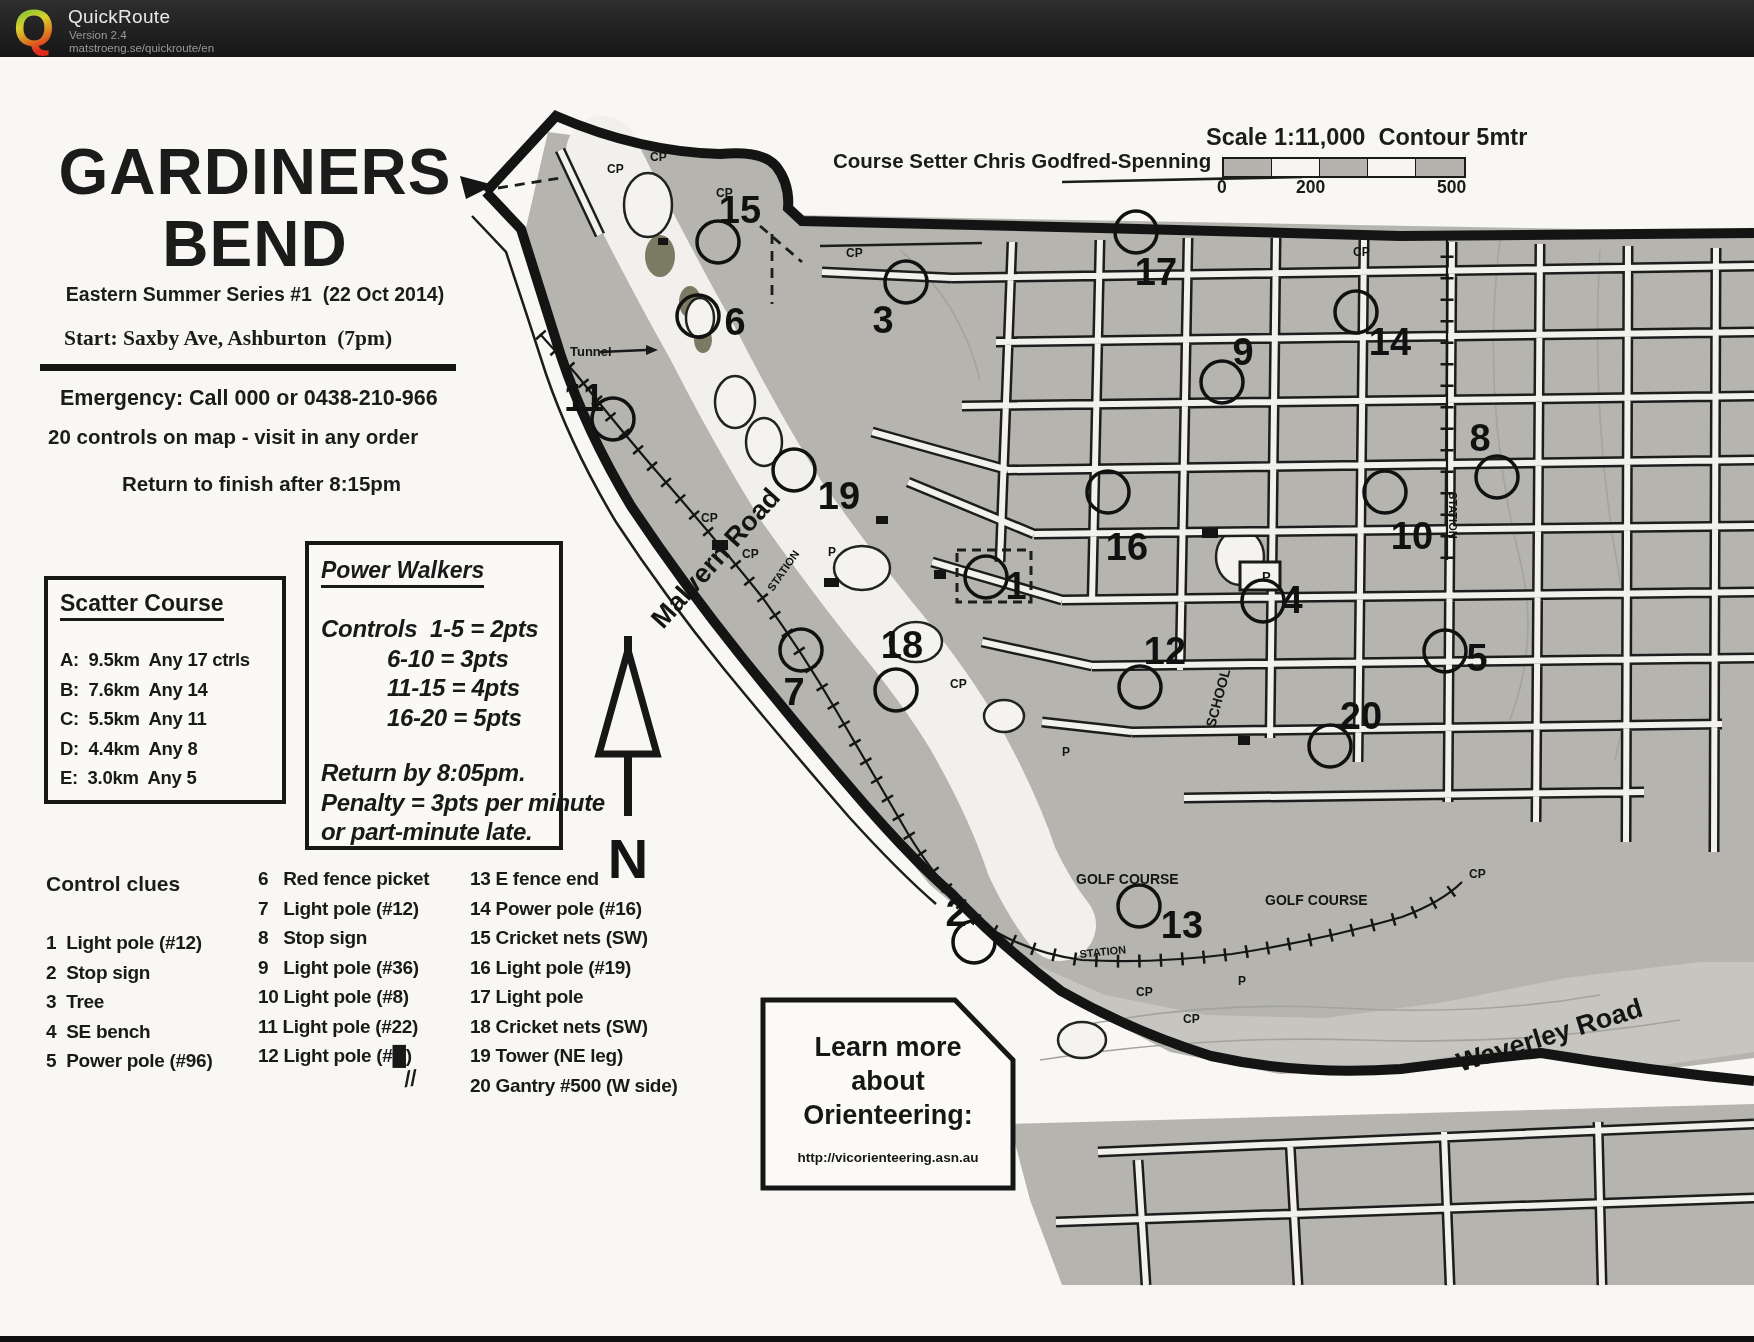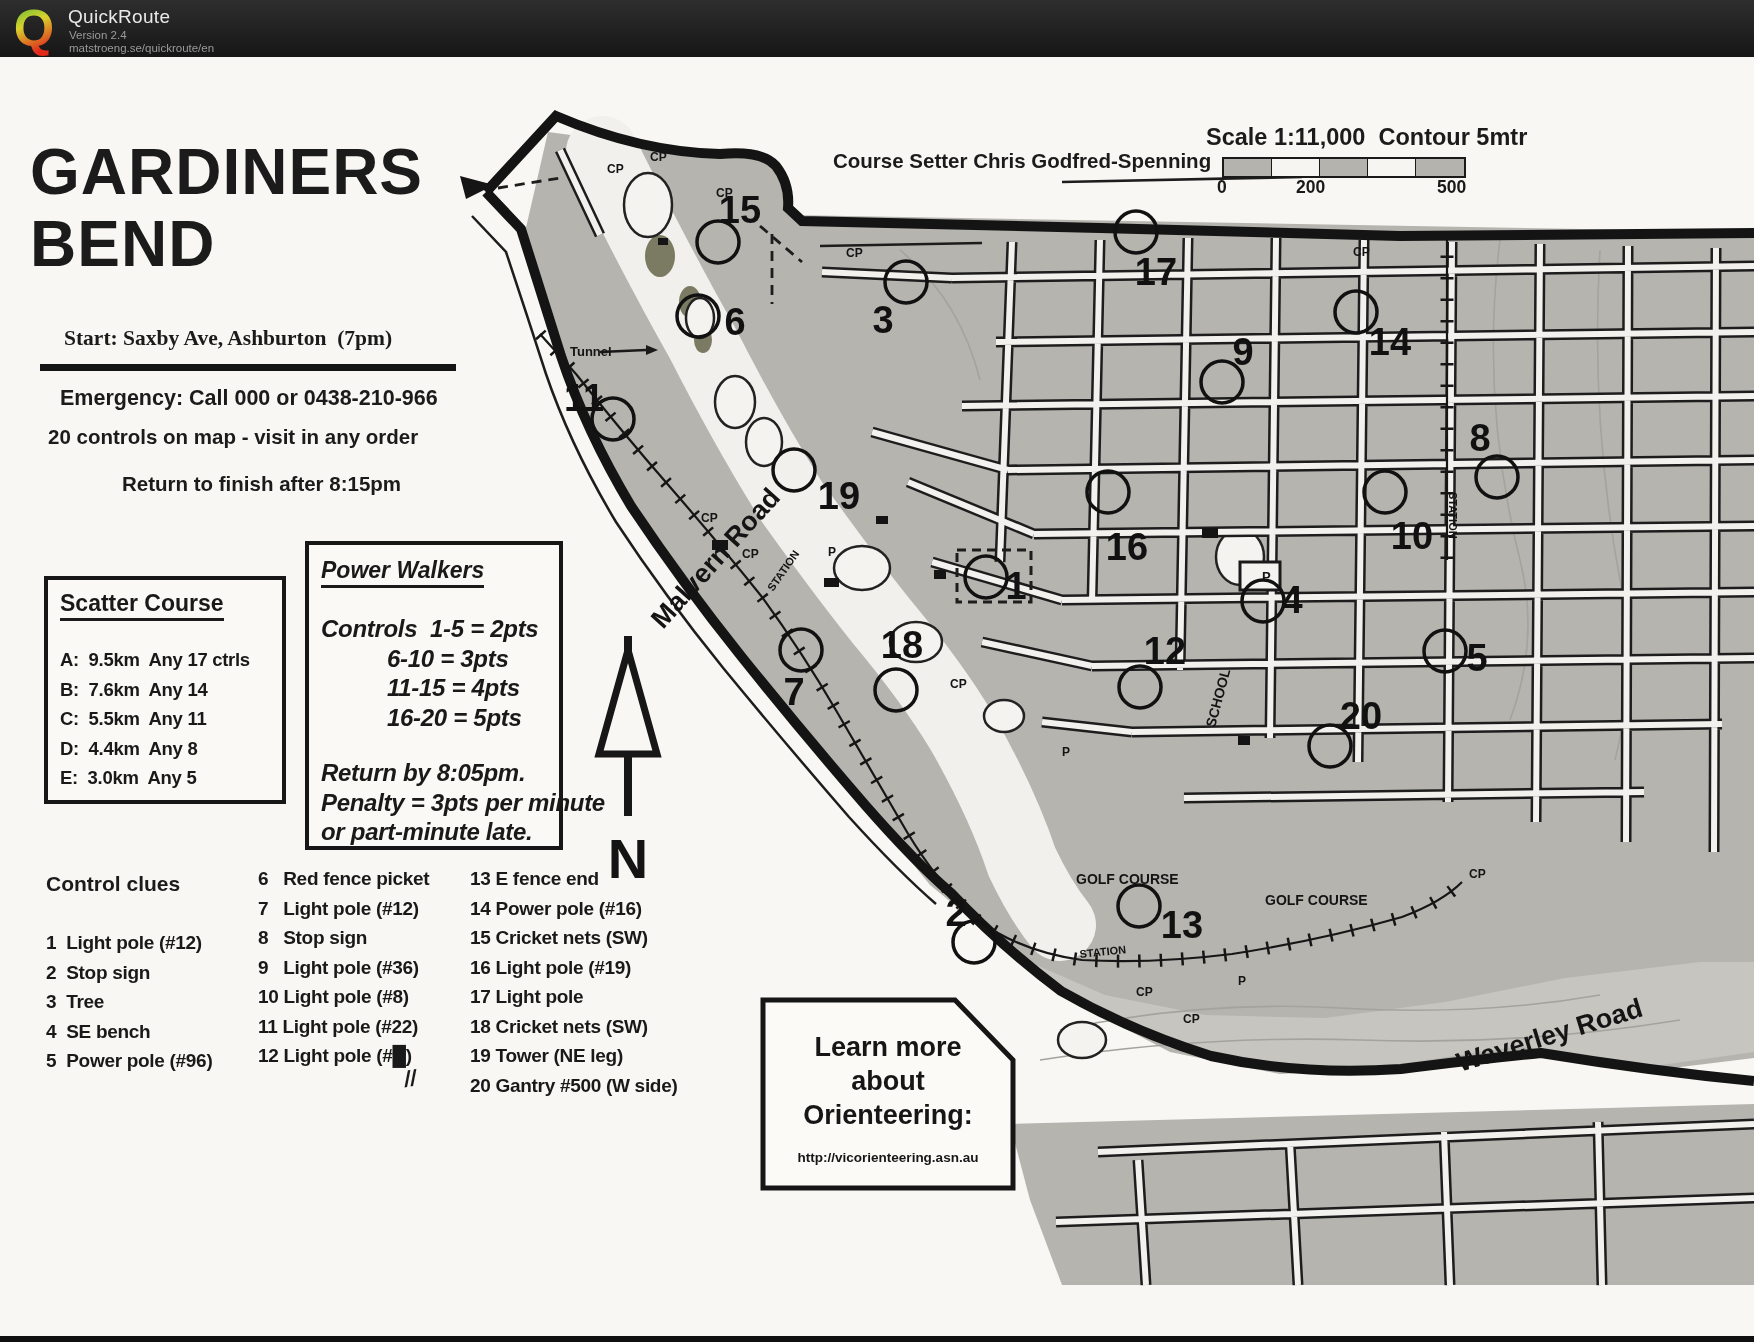--- a/index.html
+++ b/index.html
@@ -7,21 +7,21 @@
         font-family:"Liberation Sans",sans-serif;color:#191919;}
   
   .app-header{position:absolute;top:0;left:0;width:1754px;height:57px;
       background:linear-gradient(#2e2e2e,#161616);}
   .app-logo{position:absolute;top:2px;left:8px;width:52px;height:54px;}
   .app-title{position:absolute;top:6px;left:68px;font-size:19px;color:#e9e9e9;letter-spacing:.3px;}
   .app-sub{position:absolute;left:69px;font-size:11.5px;color:#9a9a9a;}
   .v{top:29px}.u{top:42px}
   
   .scan{position:absolute;color:#1b1b1b;white-space:pre;}
-  .map-title{width:450px;left:30px;text-align:left;font-size:64px;font-weight:bold;letter-spacing:1px;line-height:1;}
+  .map-title{width:450px;left:30px;text-align:center;font-size:64px;font-weight:bold;letter-spacing:1px;line-height:1;}
   .t1{top:140px}.t2{top:212px}
   .series{top:283px;left:30px;width:450px;text-align:center;font-size:19.5px;font-weight:bold;}
   .start{top:326px;left:64px;font-size:21.5px;font-weight:bold;font-family:Liberation Serif, serif;}
   .bar{position:absolute;top:364px;left:40px;width:416px;height:7px;background:#151515;}
   .emergency{top:386px;left:60px;font-size:21.5px;font-weight:bold;}
   .anyorder{top:425px;left:48px;font-size:20.5px;font-weight:bold;}
   .returnline{top:472px;left:122px;font-size:20.5px;font-weight:bold;}
   .box{position:absolute;border:4px solid #171717;background:rgba(250,249,245,.92);}
   .scatter{top:576px;left:44px;width:210px;height:200px;padding:10px 12px;}
   .power{top:541px;left:305px;width:226px;height:277px;padding:12px 12px;font-style:italic;}
@@ -278,20 +278,21 @@
         <text x="1183" y="1023" font-size="12" fill="#141414" font-weight="600" transform="rotate(0 1183 1023)">CP</text>
         <text x="828" y="556" font-size="12" fill="#141414" font-weight="600" transform="rotate(0 828 556)">P</text>
         <text x="1262" y="581" font-size="13" fill="#141414" font-weight="600" transform="rotate(0 1262 581)">P</text>
         <text x="1062" y="756" font-size="12" fill="#141414" font-weight="600" transform="rotate(0 1062 756)">P</text>
         <text x="1238" y="985" font-size="12" fill="#141414" font-weight="600" transform="rotate(0 1238 985)">P</text>
       </g>
   </svg>
 
   <div class="scan map-title t1">GARDINERS</div>
   <div class="scan map-title t2">BEND</div>
+  <div class="scan series">Eastern Summer Series #1  (22 Oct 2014)</div>
   <div class="scan start">Start: Saxby Ave, Ashburton  (7pm)</div>
   <div class="bar"></div>
   <div class="scan emergency">Emergency: Call 000 or 0438-210-966</div>
   <div class="scan anyorder">20 controls on map - visit in any order</div>
   <div class="scan returnline">Return to finish after 8:15pm</div>
 
   <div class="box scatter">
     <span class="boxtitle">Scatter Course</span>
     <div class="srow srow0">A:  9.5km  Any 17 ctrls</div>
     <div class="srow">B:  7.6km  Any 14</div>

